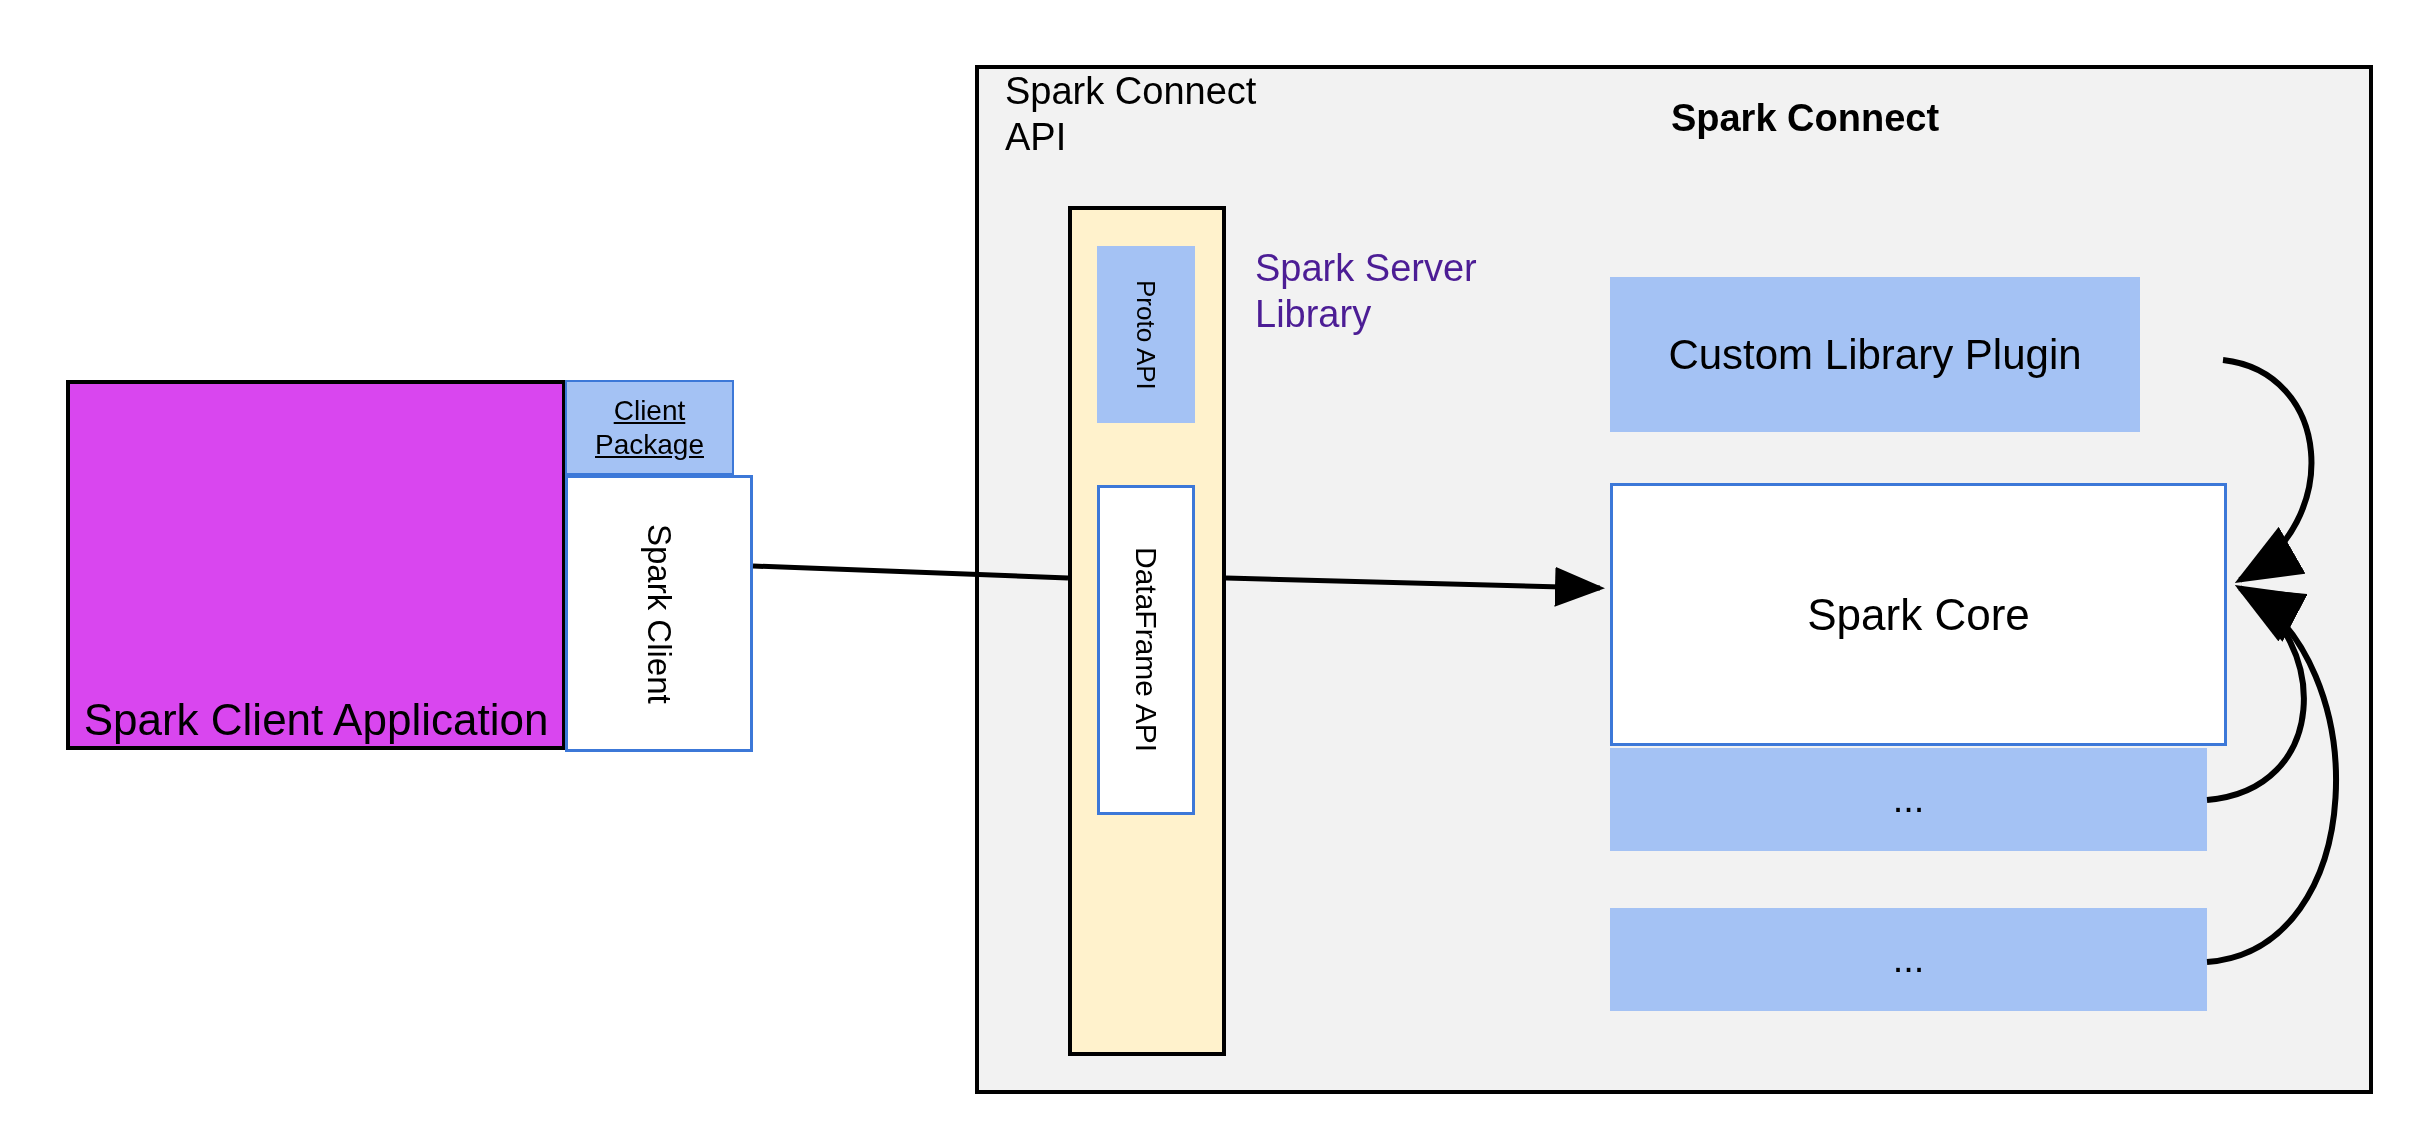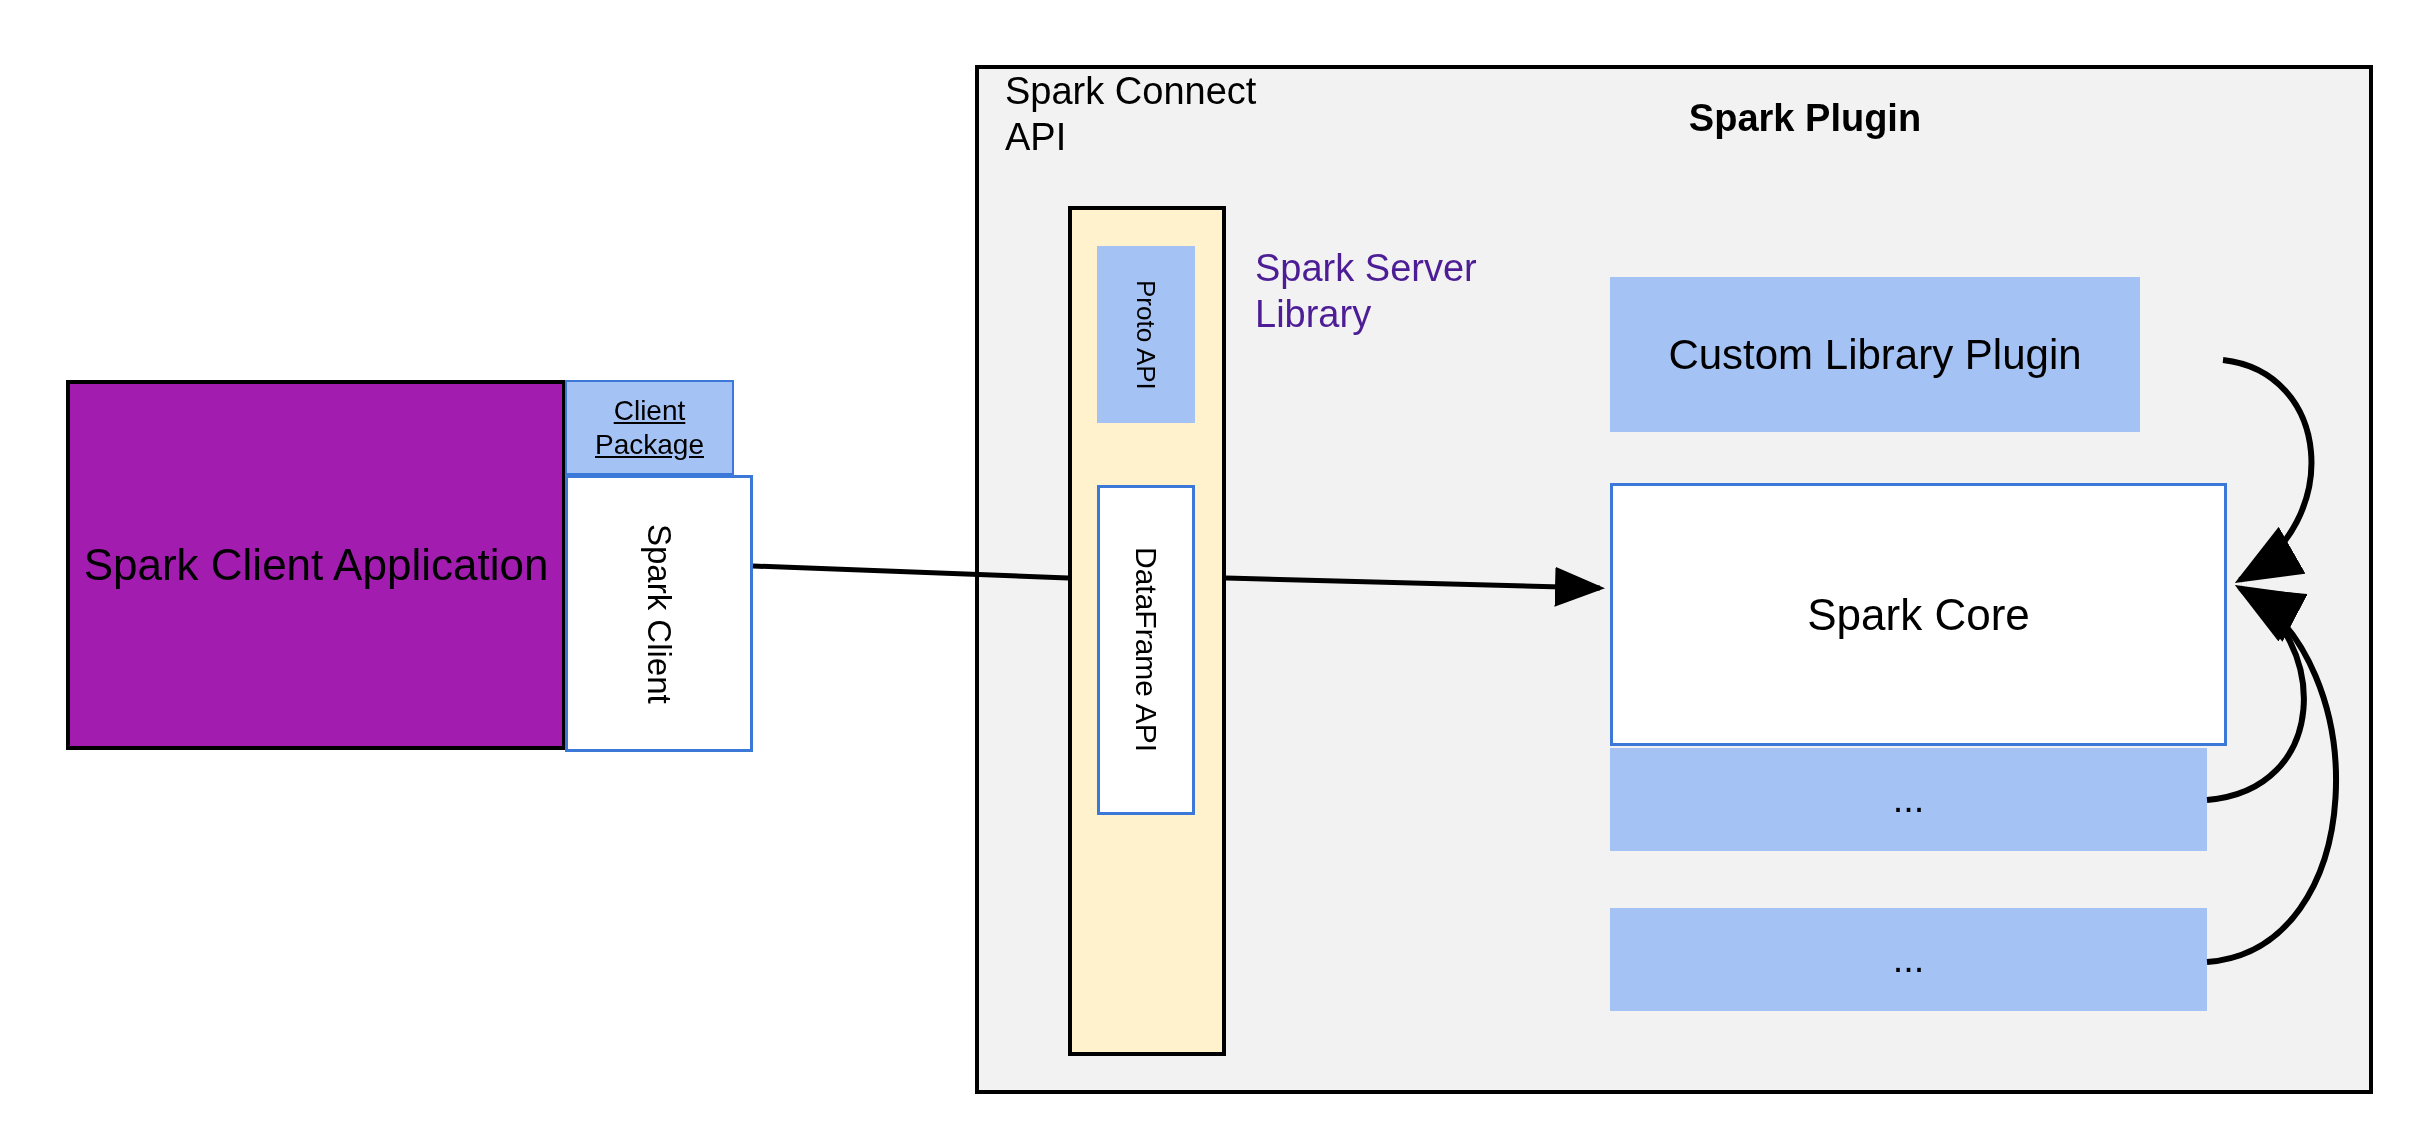--- a/index.html
+++ b/index.html
@@ -27,23 +27,24 @@
     color: #000000;
     line-height: 1.18;
   }
 
   
   #client-app {
     left: 66px;
     top: 380px;
     width: 500px;
     height: 370px;
-    background: #a21caf;
+    background: #d946ef;
     border: 4px solid #000000;
     font-size: 44px;
+    align-items: flex-end;
   }
 
   
   #client-package {
     left: 565px;
     top: 380px;
     width: 169px;
     height: 95px;
     background: #a4c2f4;
     border: 2px solid #3c78d8;
@@ -180,21 +181,21 @@
     pointer-events: none;
   }
 </style>
 </head>
 <body>
 
 <div id="canvas">
 
   <div class="box" id="spark-server"></div>
 
-  <div id="spark-server-title">Spark Plugin</div>
+  <div id="spark-server-title">Spark Connect</div>
 
   <div id="spark-connect-api-label">Spark Connect API</div>
 
   <div id="spark-server-library-label">Spark Server Library</div>
 
   <div class="box" id="connect-api-container"></div>
 
   <div class="box" id="proto-api">
     <span class="vtext">Proto API</span>
   </div>

